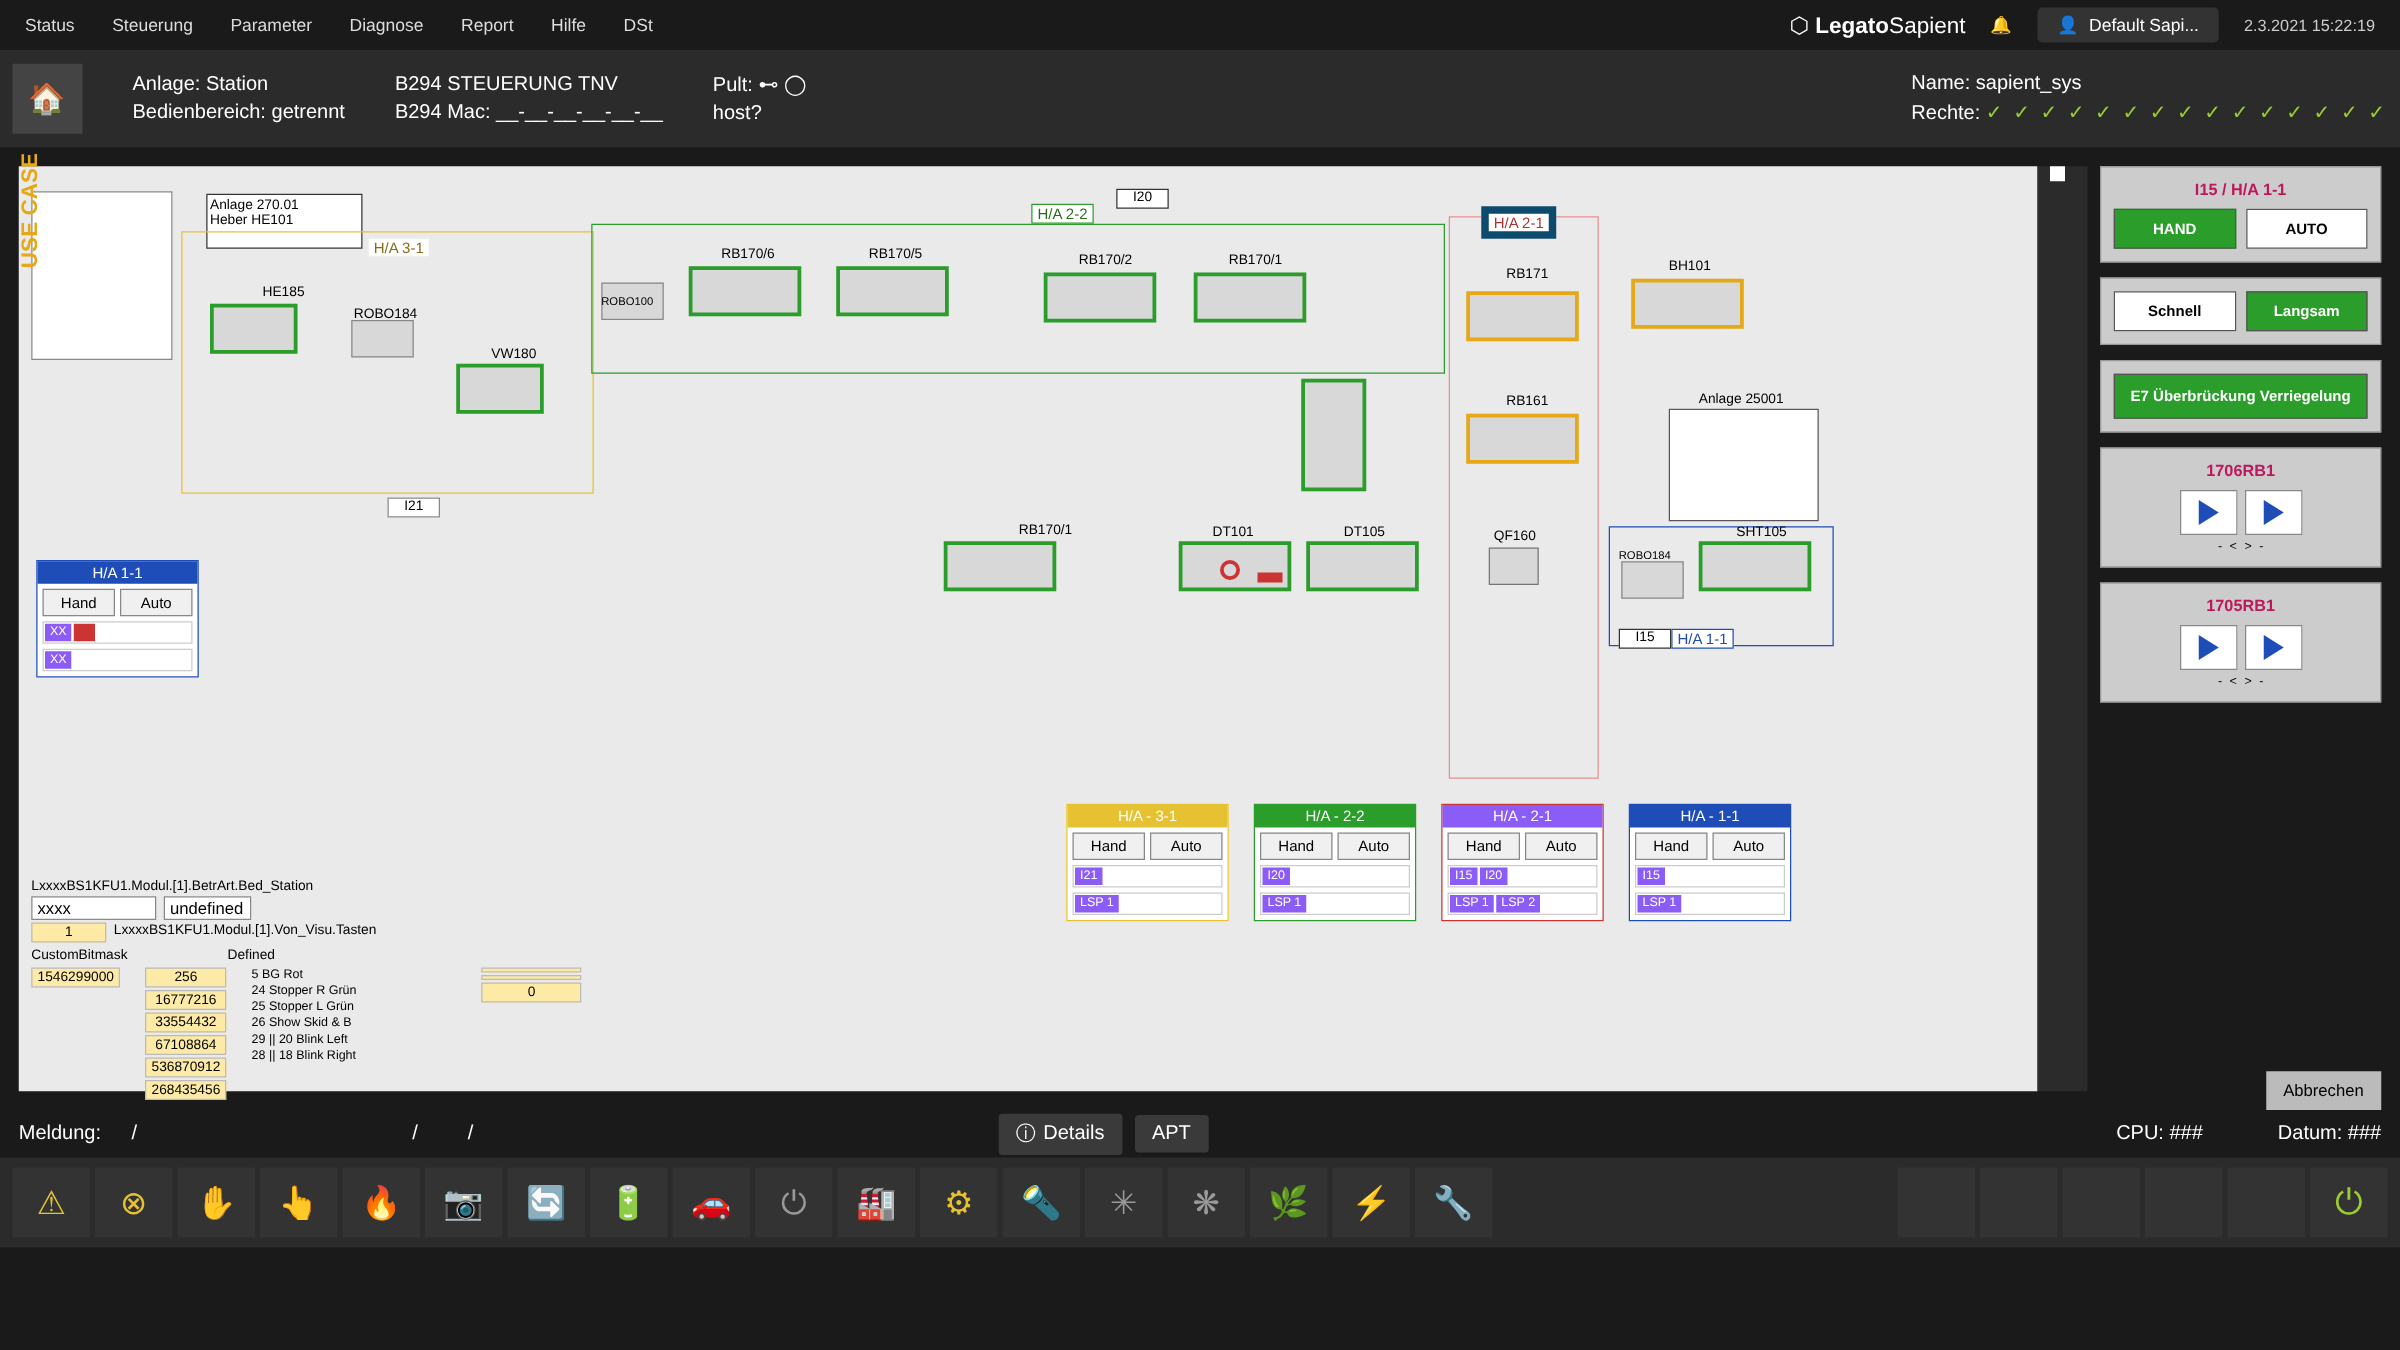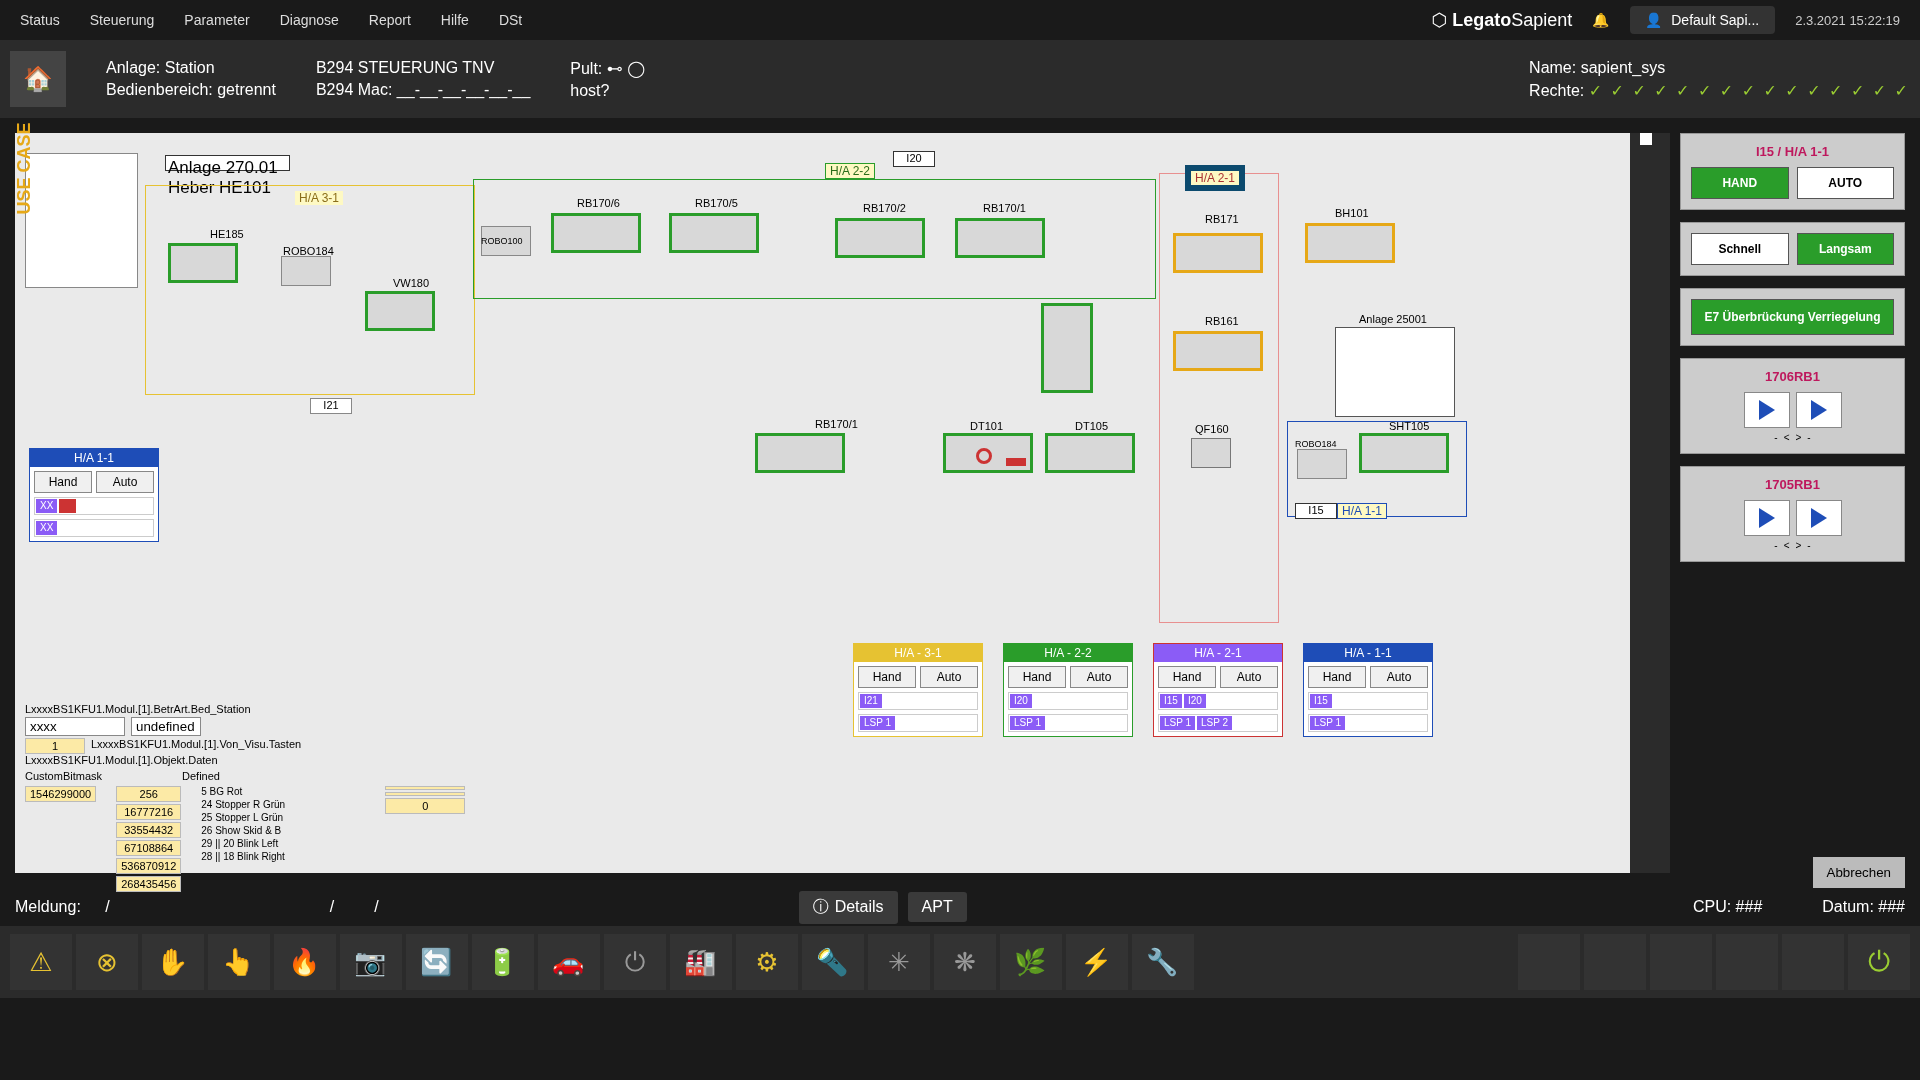--- a/index.html
+++ b/index.html
@@ -24,21 +24,21 @@
   
   
   .canvas-wrap { display: flex; height: 770px; }
   .canvas { flex: 1; background: #eaeaea; margin: 15px 0 15px 15px; position: relative; color: #000; font-size: 11px; }
   .scrollbar-placeholder { width: 40px; background: #2b2b2b; margin: 15px 0; position: relative; }
   .scroll-indicator { position: absolute; top: 0; left: 10px; width: 12px; height: 12px; background: #fff; }
   .right-panel { width: 250px; padding: 15px 15px 0 10px; display: flex; flex-direction: column; gap: 12px; }
   
   
   .zone { position: absolute; border: 1px solid; background: #fff0; }
-  .zone-label { position: absolute; font-size: 12px; background: #fef9c3; padding: 0 4px; }
+  .zone-label { position: absolute; font-size: 12px; background: #ffffff; padding: 0 4px; }
   .device { position: absolute; width: 90px; height: 40px; border: 3px solid #2a9d2a; background: #d8d8d8; }
   .device-sm { width: 70px; }
   .device-lbl { position: absolute; font-size: 11px; color: #000; }
   .robo { position: absolute; width: 50px; height: 30px; background: #d8d8d8; border: 1px solid #888; }
   
   
   .ha-panel { position: absolute; width: 130px; border: 1px solid; background: #fff; }
   .ha-title { color: #fff; font-size: 12px; text-align: center; padding: 2px; }
   .ha-body { padding: 4px; display: flex; flex-direction: column; gap: 4px; }
   .ha-btns { display: flex; gap: 4px; }
@@ -124,21 +124,21 @@
     <div><span>Rechte:</span> <span class="checks">✓ ✓ ✓ ✓ ✓ ✓ ✓ ✓ ✓ ✓ ✓ ✓ ✓ ✓ ✓</span></div>
   </div>
 </div>
 
 <div class="canvas-wrap">
   <div class="canvas">
 
     <div class="zone" style="left:10px;top:20px;width:113px;height:135px;border-color:#888;background:#fff;">
       <span style="position:absolute;left:-2px;top:50px;transform:rotate(-90deg);transform-origin:left;color:#e6a817;font-size:18px;font-weight:bold;">USE CASE</span>
     </div>
-    <div class="zone" style="left:150px;top:22px;width:125px;height:16px;border-color:#333;background:#fff;font-size:17px;padding:2px;white-space:pre-line;">Anlage 270.01
+    <div class="zone" style="left:150px;top:22px;width:125px;height:44px;border-color:#333;background:#fff;font-size:11px;padding:2px;white-space:pre-line;">Anlage 270.01
 Heber HE101</div>
 
     <div class="zone" style="left:130px;top:52px;width:330px;height:210px;border-color:#e6c232;"></div>
     <span class="zone-label" style="left:280px;top:58px;color:#8a6d1a;">H/A 3-1</span>
     <div class="device device-sm" style="left:153px;top:110px;"></div>
     <span class="device-lbl" style="left:195px;top:95px;">HE185</span>
     <div class="robo" style="left:266px;top:123px;"></div>
     <span class="device-lbl" style="left:268px;top:112px;">ROBO184</span>
     <div class="device device-sm" style="left:350px;top:158px;"></div>
     <span class="device-lbl" style="left:378px;top:144px;">VW180</span>
@@ -276,21 +276,20 @@
     <div class="debug-area">
       <div>LxxxxBS1KFU1.Modul.[1].BetrArt.Bed_Station</div>
       <div style="display:flex;gap:6px;margin:2px 0;">
         <input class="debug-input" value="xxxx" style="">
         <input class="debug-input" style="width: 70px;" value="undefined">
       </div>
       <div style="display:flex;gap:6px;">
           <span class="debug-cell" style="width:50px;">1</span>
           <span>LxxxxBS1KFU1.Modul.[1].Von_Visu.Tasten</span>
         </div>
-      <div>LxxxxBS1KFU1.Modul.[1].Objekt.Daten</div>
       <div style="display:flex;gap:80px;margin-top:4px;">
           <span>CustomBitmask</span>
           <span>Defined</span>
         </div>
       <div class="debug-grid">
         <div class="debug-col" id="dbg-col1">
             <span class="debug-cell">1546299000</span>
           </div>
         <div class="debug-col" id="dbg-col2">
             <span class="debug-cell">256</span>

